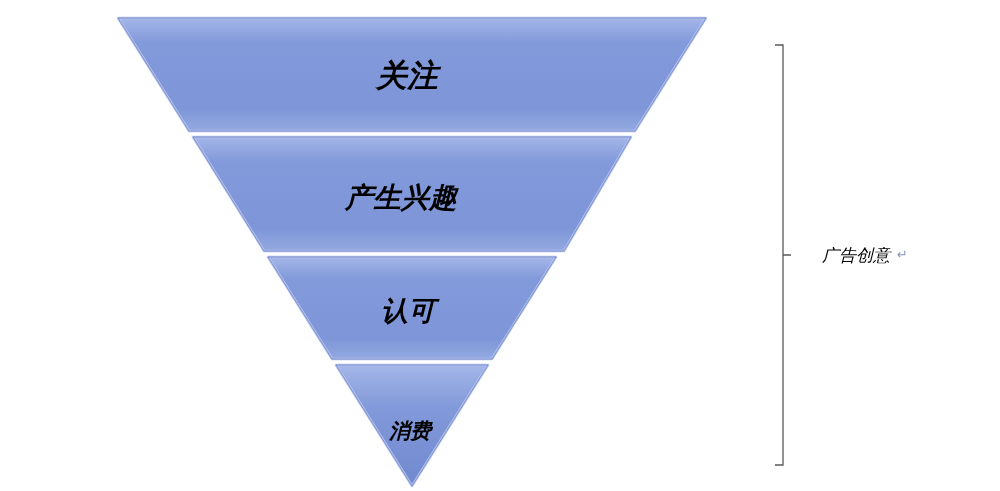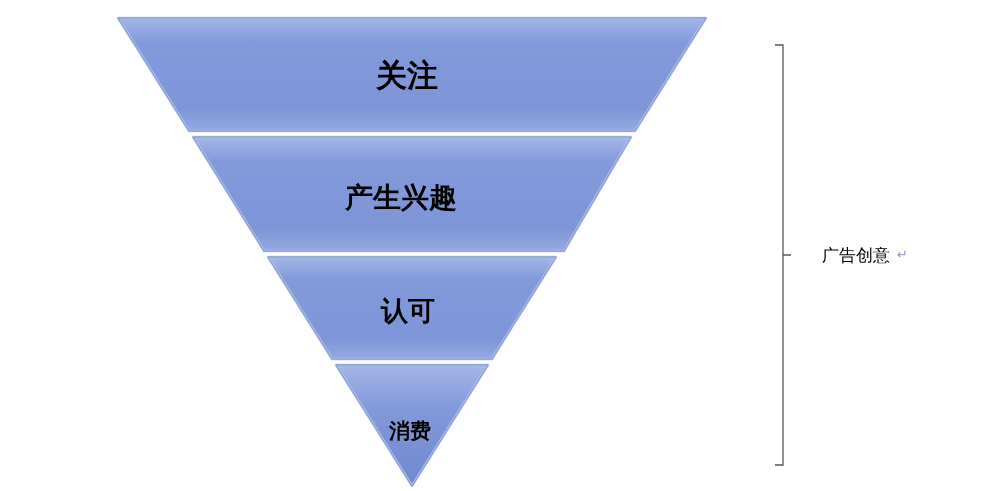--- a/index.html
+++ b/index.html
@@ -7,20 +7,21 @@
     padding: 0;
     background: #ffffff;
   }
   .canvas {
     position: relative;
     width: 1000px;
     height: 491px;
     background: #ffffff;
     overflow: hidden;
     font-family: "DejaVu Sans", sans-serif;
+    font-style: italic;
   }
   svg { display: block; }
   .lvl-text {
     fill: #000000;
     text-anchor: middle;
     font-family: "DejaVu Sans", sans-serif;
     font-weight: 600;
   }
   .t1 { font-size: 31px; }
   .t2 { font-size: 28px; }

